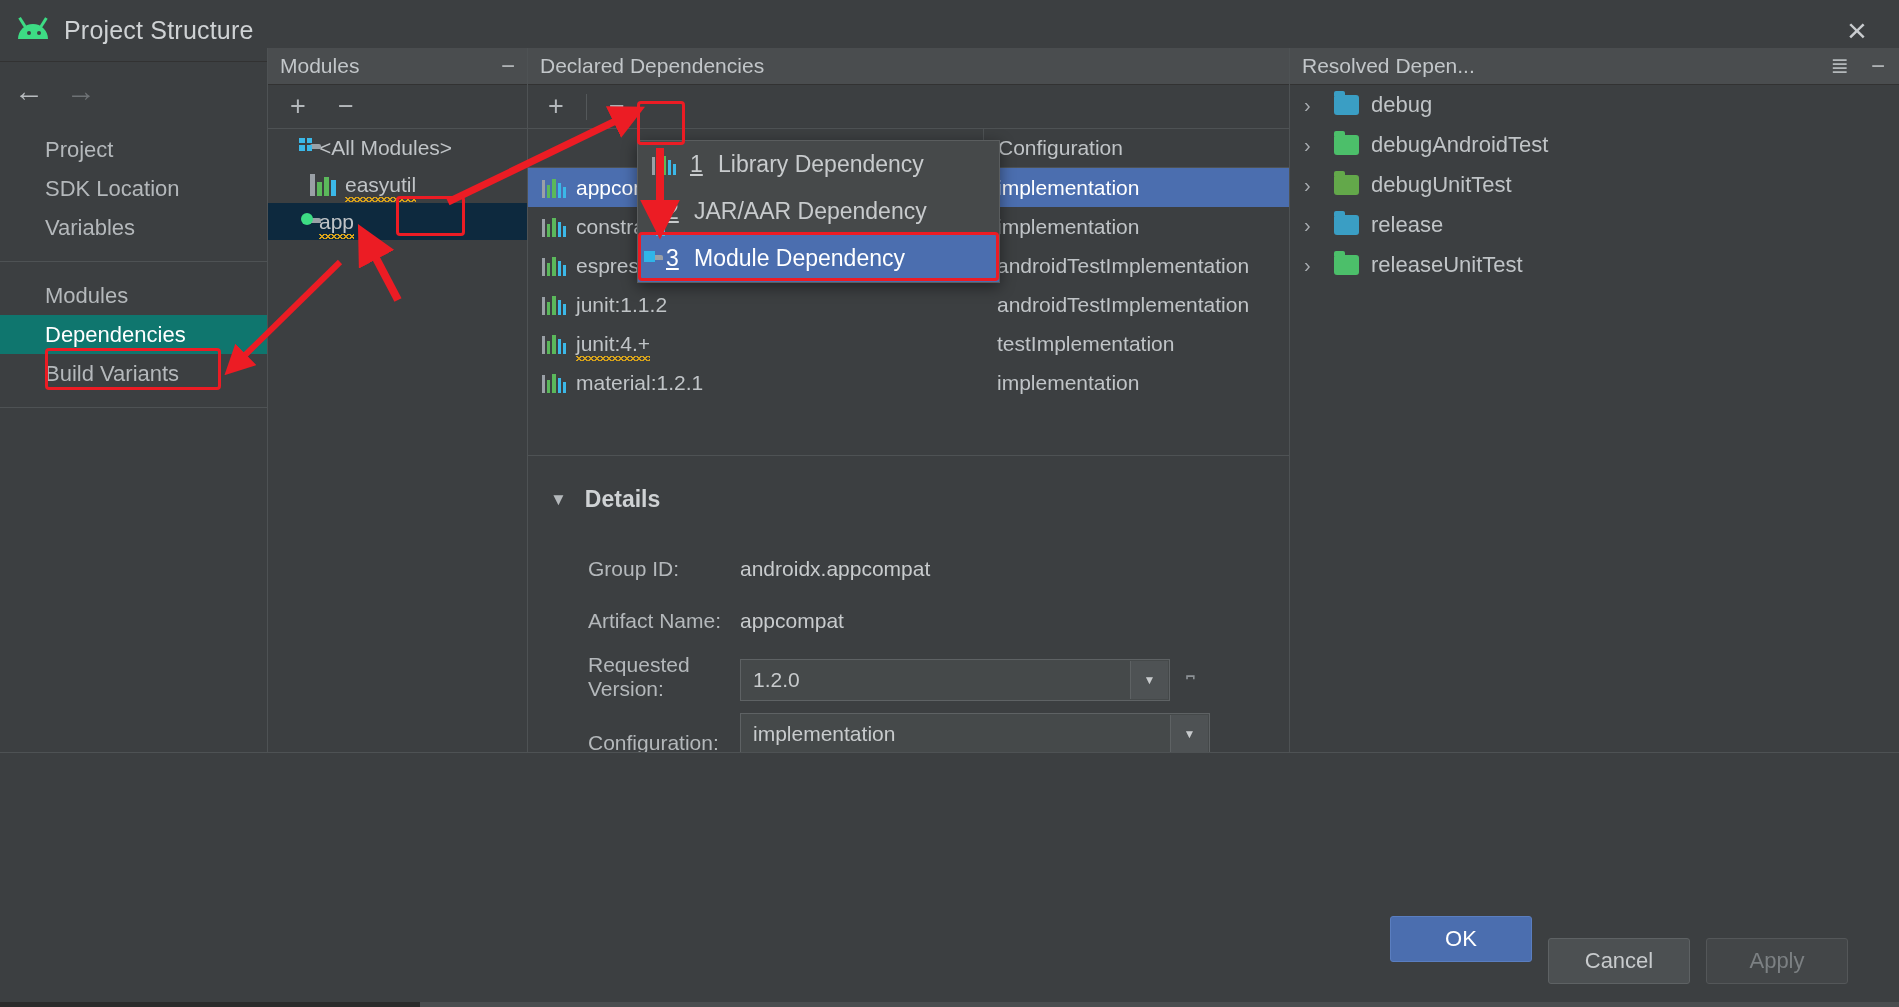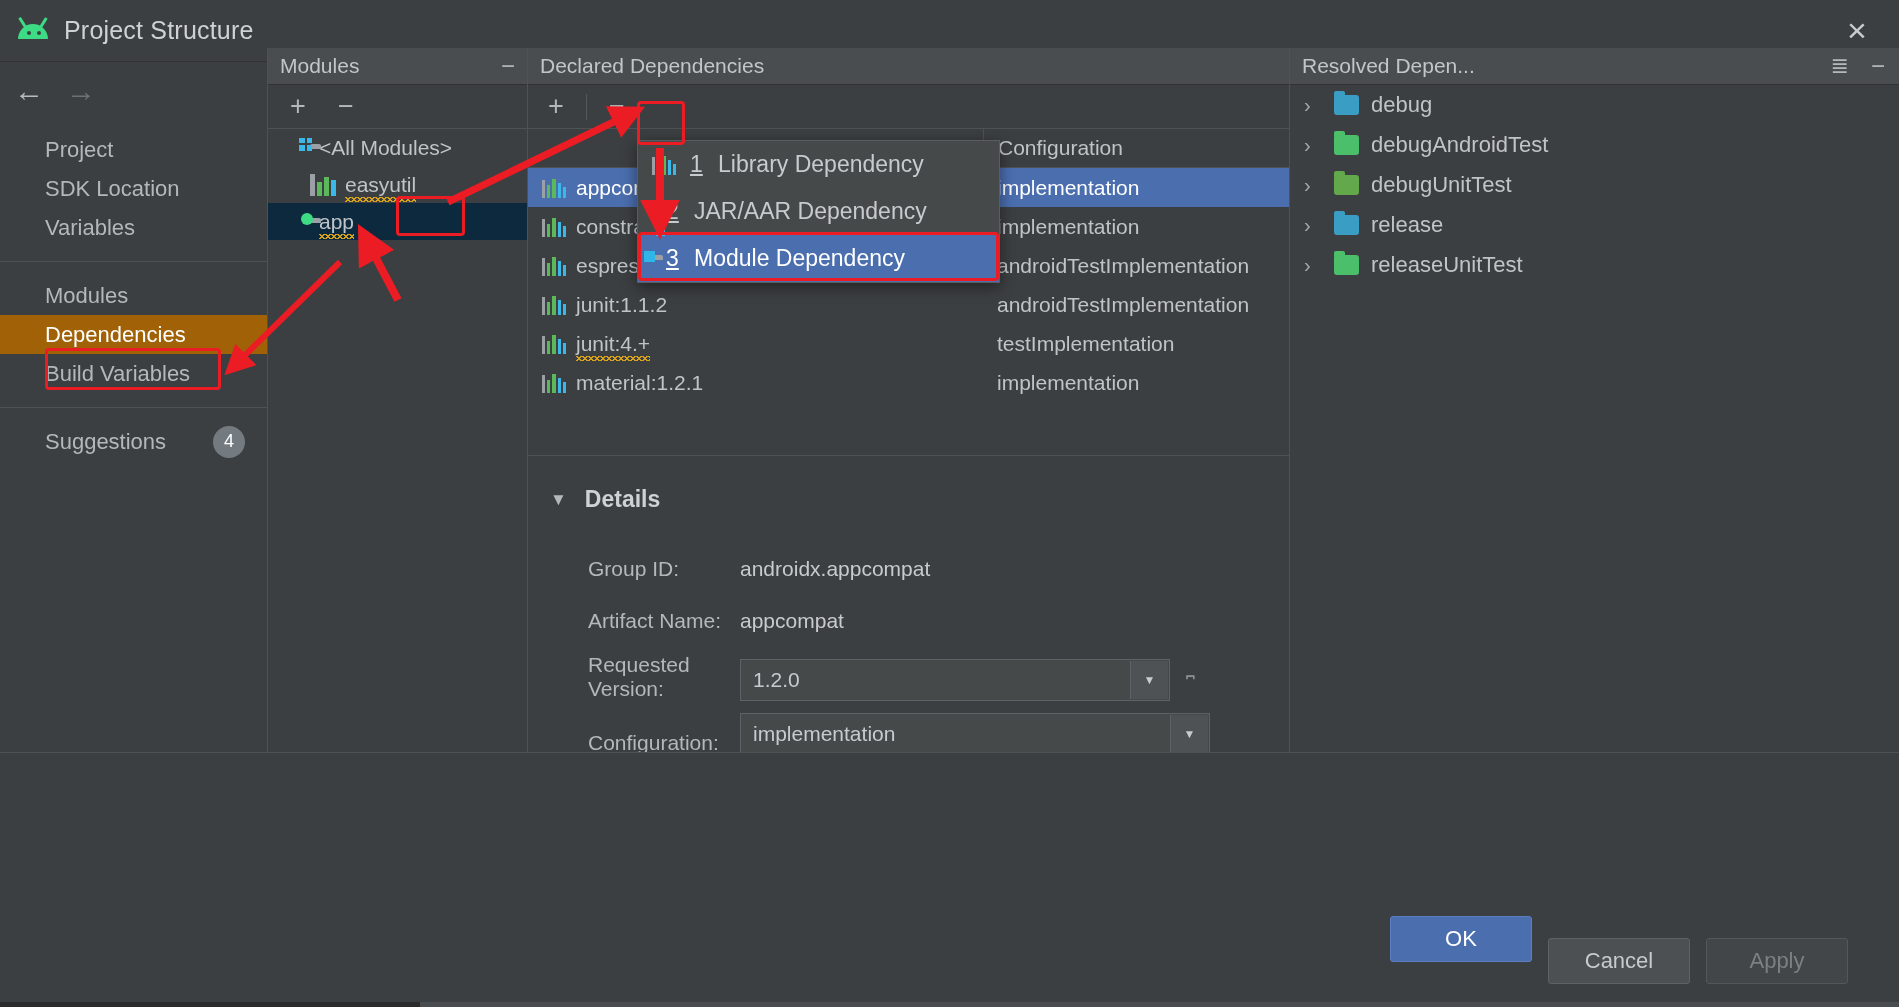--- a/index.html
+++ b/index.html
@@ -60,21 +60,21 @@
     height: 58px; display: flex; align-items: center; padding-left: 14px; gap: 22px;
   }
   .arrow { font-size: 30px; line-height: 1; cursor: pointer; }
   .arrow.back { color: #b8bcbf; }
   .arrow.fwd { color: #6e7275; }
   .side-item {
     height: 39px; display: flex; align-items: center;
     padding-left: 45px; font-size: 22px; color: #b4b8bb; cursor: pointer;
     position: relative;
   }
-  .side-item.selected { background: #a16207; color: #ffffff; }
+  .side-item.selected { background: #0f766e; color: #ffffff; }
   .side-sep { height: 1px; background: #4e5254; margin: 14px 0 14px 0; }
   .side-gap-top { height: 10px; }
   .badge {
     position: absolute; right: 22px; top: 50%; transform: translateY(-50%);
     width: 32px; height: 32px; border-radius: 50%;
     background: #737a80; color: #ffffff; font-size: 18px;
     display: flex; align-items: center; justify-content: center;
   }
 
   
@@ -294,26 +294,22 @@
       <span class="arrow back">←</span>
       <span class="arrow fwd">→</span>
     </div>
     <div class="side-gap-top"></div>
     <div class="side-item">Project</div>
     <div class="side-item">SDK Location</div>
     <div class="side-item">Variables</div>
     <div class="side-sep"></div>
     <div class="side-item">Modules</div>
     <div class="side-item selected">Dependencies</div>
-    <div class="side-item">Build Variables</div>
+    <div class="side-item">Build Variants</div>
     <div class="side-sep"></div>
-    <div class="side-item">
-      <span>Suggestions</span>
-      <span class="badge">4</span>
-    </div>
   </div>
 
   <div class="modules-panel">
     <div class="panel-header">
       <span>Modules</span>
       <span style="margin-left:auto;margin-right:12px;font-size:24px;color:#b4b8bb;">−</span>
     </div>
     <div class="panel-toolbar">
       <div class="tb-btn">+</div>
       <div class="tb-btn">−</div>

